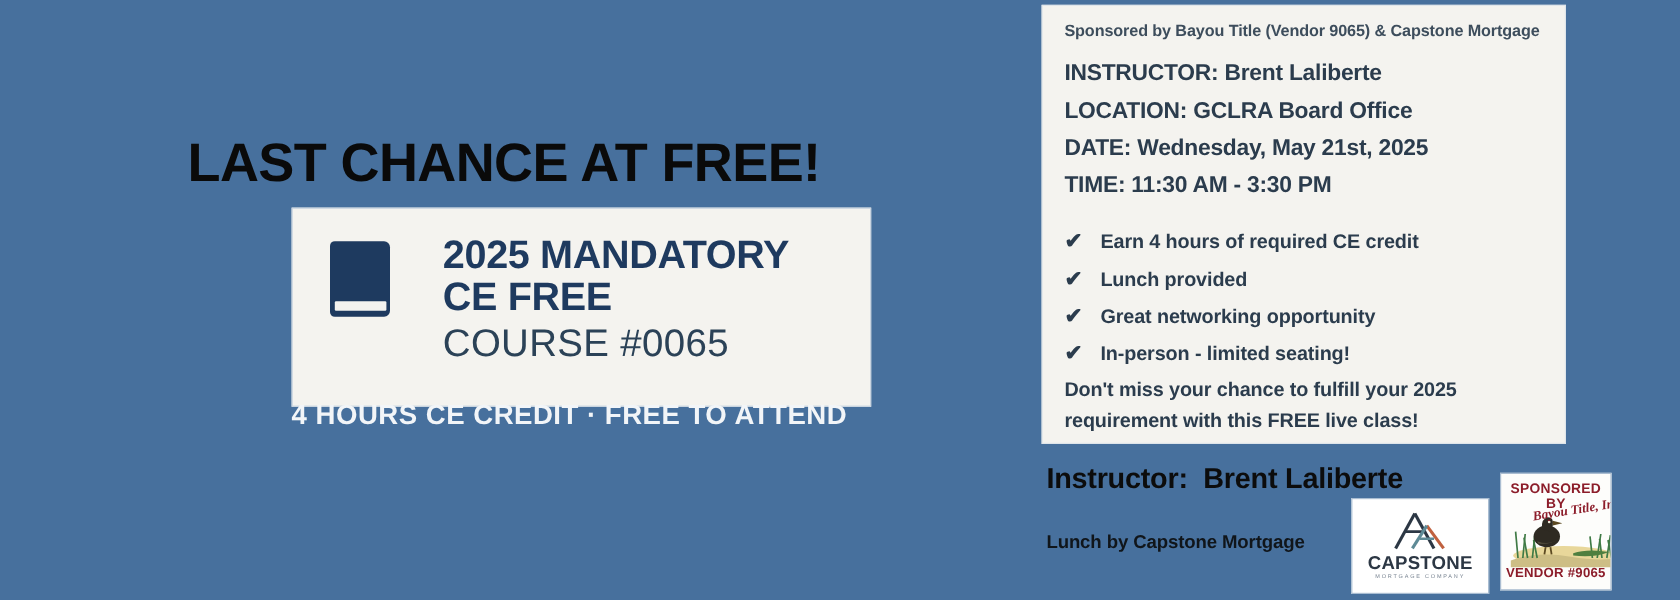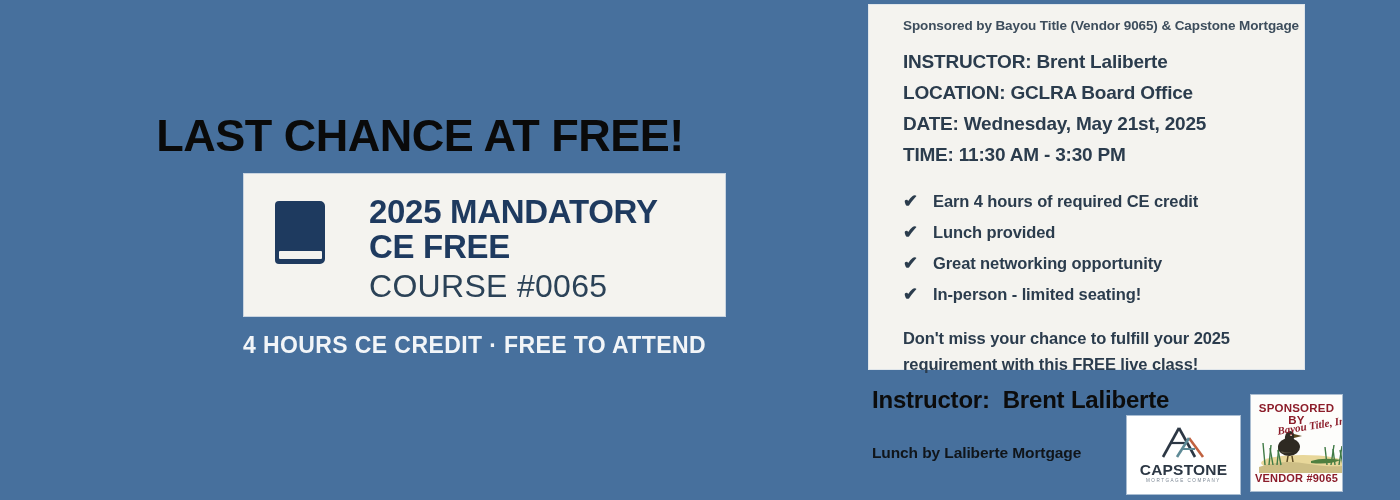--- a/index.html
+++ b/index.html
@@ -15,21 +15,21 @@
     position:absolute; left:0; top:0; width:840px; height:500px;
   }
   #headline {
     position:absolute; left:0; top:113px; width:840px;
     text-align:center;
     font-size:45px; font-weight:bold; letter-spacing:-0.5px;
     color:#0a0a0a; line-height:1;
     font-family:"Liberation Sans", sans-serif;
   }
   #course-card {
-    position:absolute; left:243px; top:173px; width:483px; height:144px;
+    position:absolute; left:243px; top:173px; width:483px; height:166px;
     background:#f4f3ef;
     border:1px solid #c9d4e0;
   }
   #book-icon {
     position:absolute; left:31px; top:27px; width:50px; height:63px;
     background:#1e3a5f;
     border-radius:4px 5px 5px 4px;
   }
   #book-icon .pages {
     position:absolute; left:4px; right:3px; bottom:5px; height:8px;
@@ -51,42 +51,42 @@
     position:absolute; left:243px; top:332px; width:483px;
     font-size:23px; font-weight:bold; color:#f2f5f8;
     letter-spacing:0.4px;
   }
 
   
   #info-card {
     position:absolute; left:868px; top:4px; width:437px; height:366px;
     background:#f4f3ef;
     border:1px solid #dfe5ea;
-    padding:13px 22px 0 34px;
+    padding:13px 22px 0 18px;
   }
   #sponsor-line {
     font-size:13.5px; font-weight:bold; color:#3d4d5c;
     letter-spacing:-0.1px; white-space:nowrap;
   }
   #detail-list { margin-top:14px; }
   .detail-row {
     font-size:19px; font-weight:bold; color:#2b3c4d;
     line-height:1.63; letter-spacing:-0.2px; white-space:nowrap;
   }
   #bullet-list { margin-top:15px; }
   .bullet-row {
     display:flex; align-items:baseline;
     font-size:16.5px; font-weight:bold; color:#2b3c4d;
     line-height:1.73; letter-spacing:-0.1px; white-space:nowrap;
   }
   .bullet-row .check {
     width:30px; flex:0 0 30px;
     color:#2b3c4d; font-size:18px; font-weight:bold;
   }
-  #closing-note { margin-top:15px; }
+  #closing-note { margin-top:2px; }
   .closing-line {
     font-size:16.5px; font-weight:bold; color:#2b3c4d;
     line-height:1.58; letter-spacing:-0.1px;
   }
 
   #instructor-line {
     position:absolute; left:872px; top:386px;
     font-size:24px; font-weight:bold; color:#0c0c0c;
     letter-spacing:-0.2px; white-space:pre;
   }
@@ -191,21 +191,21 @@
 
   <div id="closing-note">
     <div class="closing-line">Don't miss your chance to fulfill your 2025</div>
     <div class="closing-line">requirement with this FREE live class!</div>
   </div>
 </div>
 
 <div id="instructor-line">Instructor:  Brent Laliberte</div>
 
 <div id="footer-note">
-  <div>Lunch by Laliberte Mortgage</div>
+  <div>Lunch by Capstone Mortgage</div>
 </div>
 
 <div id="capstone-logo">
   <svg class="mark" viewBox="0 0 58 34">
     <path d="M24 2 L40 31" stroke="#2c3744" stroke-width="2.6" fill="none"></path>
     <path d="M24 2 L8 31" stroke="#2c3744" stroke-width="2.6" fill="none"></path>
     <path d="M16 17 L32 17" stroke="#2c3744" stroke-width="2.2" fill="none"></path>
     <path d="M34 12 L48 31" stroke="#c0613f" stroke-width="2.6" fill="none"></path>
     <path d="M34 12 L22 31" stroke="#5e8a96" stroke-width="2.6" fill="none"></path>
     <path d="M28 23 L40 23" stroke="#5e8a96" stroke-width="2" fill="none"></path>

